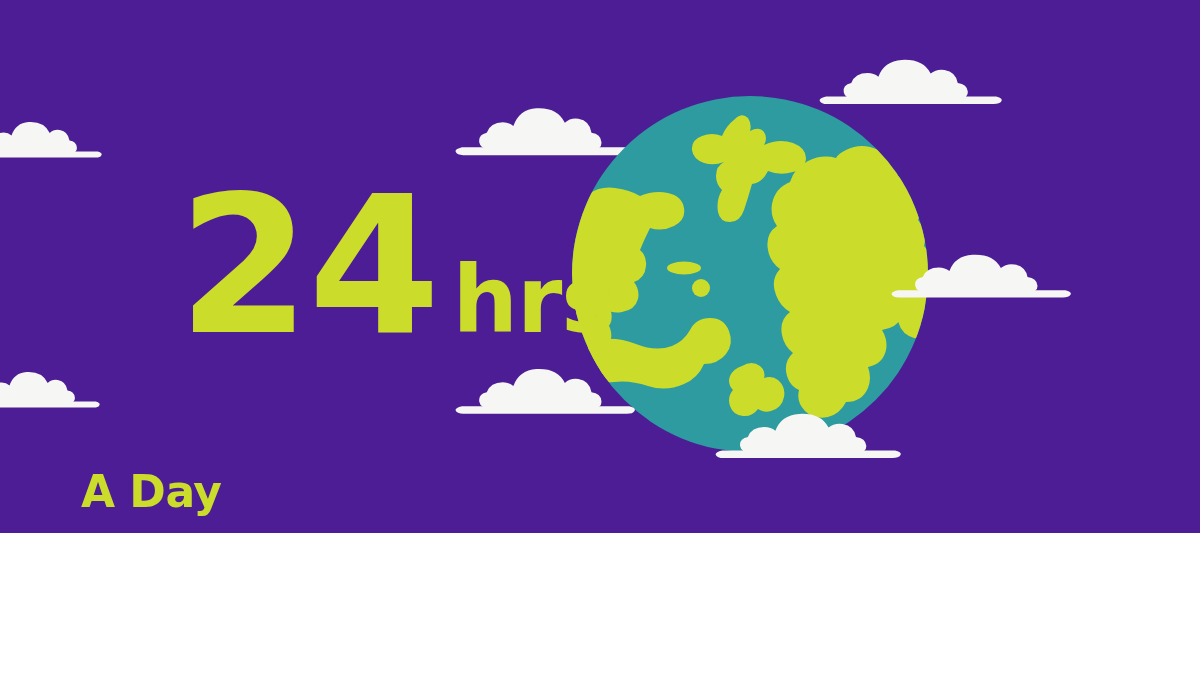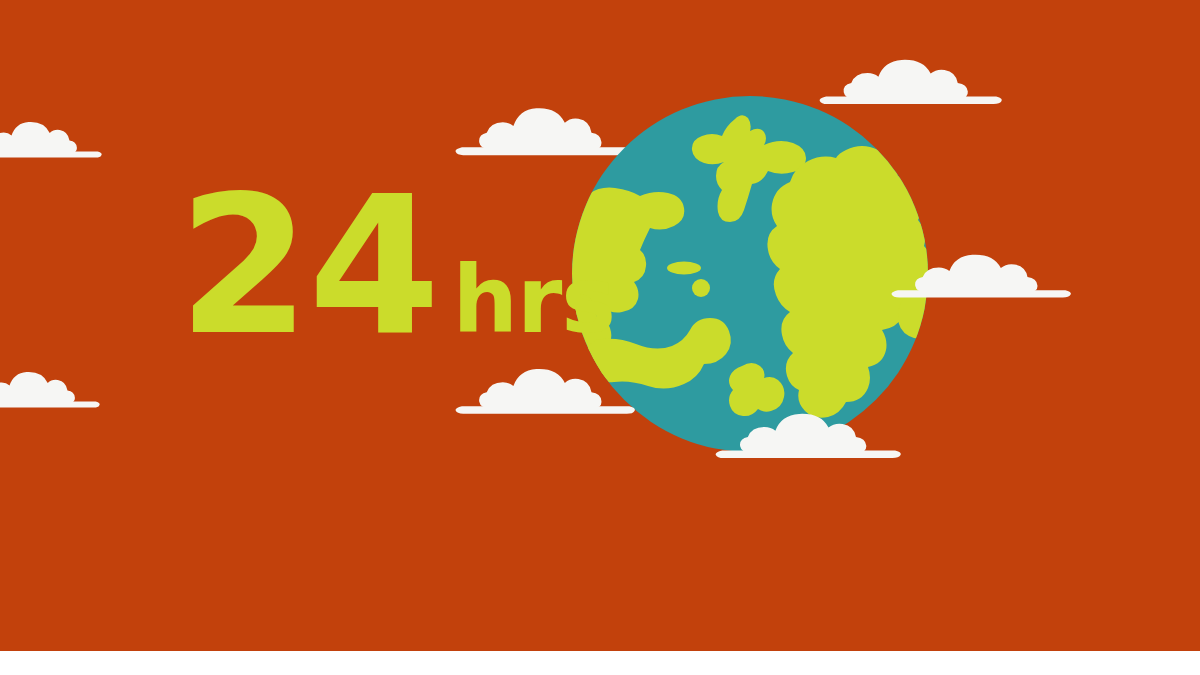--- a/index.html
+++ b/index.html
@@ -9,22 +9,22 @@
   }
   body {
     width: 1200px;
     height: 675px;
     overflow: hidden;
     font-family: "Liberation Sans", sans-serif;
   }
   #slide {
     position: relative;
     width: 1200px;
-    height: 651px;
-    background: #c2410c;
+    height: 533px;
+    background: #4c1d95;
     overflow: hidden;
   }
 
   
   #illustration {
     position: absolute;
     left: 0;
     top: 0;
     width: 1200px;
     height: 675px;
@@ -291,15 +291,16 @@
     </g>
 
   </svg>
 
   <div id="stat-block">
     <span id="stat-value">24</span>
     <span id="stat-unit">hrs</span>
   </div>
 
   <div id="caption-block">
+    <h2 id="caption-title">A Day</h2>
   </div>
 
 </div>
 
 </body></html>

